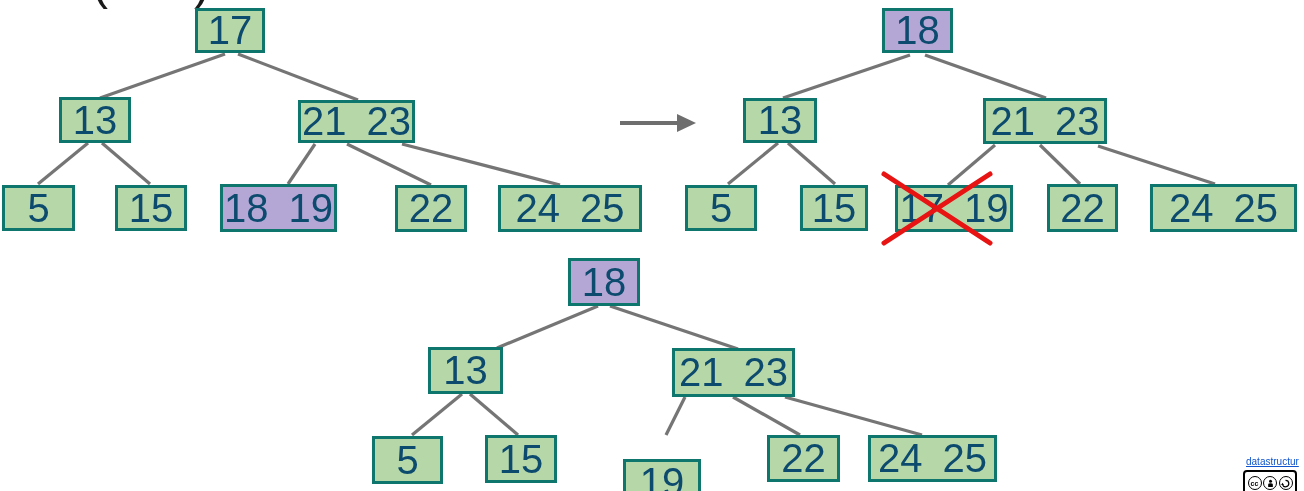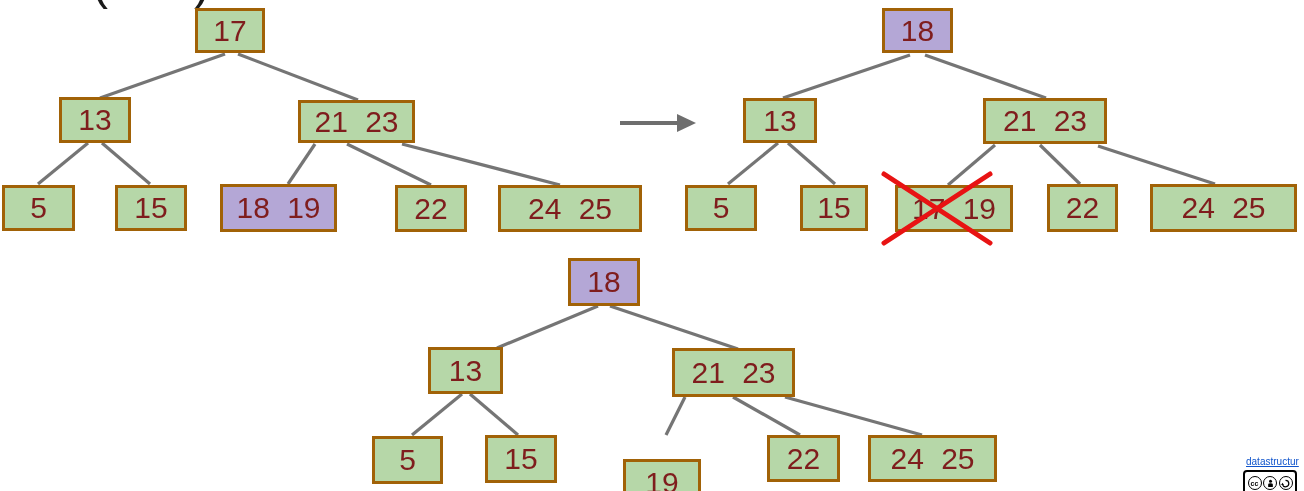--- a/index.html
+++ b/index.html
@@ -5,23 +5,23 @@
   html,body{margin:0;padding:0;}
   body{
     width:1304px;height:491px;position:relative;overflow:hidden;
     background:#ffffff;font-family:"Liberation Sans", sans-serif;
   }
   svg.layer{position:absolute;left:0;top:0;width:1304px;height:491px;}
   #edges{z-index:0;}
   #overlay{z-index:3;pointer-events:none;}
   .node{
     position:absolute;z-index:1;box-sizing:border-box;
-    border:3px solid #a16207;
+    border:3px solid #0f766e;
     display:flex;align-items:center;justify-content:center;
-    font-size:30px;color:#7f1d1d;word-spacing:9px;white-space:pre;
+    font-size:40px;color:#0c4a6e;word-spacing:9px;white-space:pre;
   }
   .title-frag{
     position:absolute;top:-45px;z-index:1;font-size:48px;color:#1a1a1a;
   }
   .footer-link{
     position:absolute;left:1246px;top:456px;z-index:2;
     font-size:10px;color:#1155cc;text-decoration:underline;white-space:nowrap;
   }
   .license-badge{
     position:absolute;left:1243px;top:470px;z-index:2;width:54px;height:26px;

